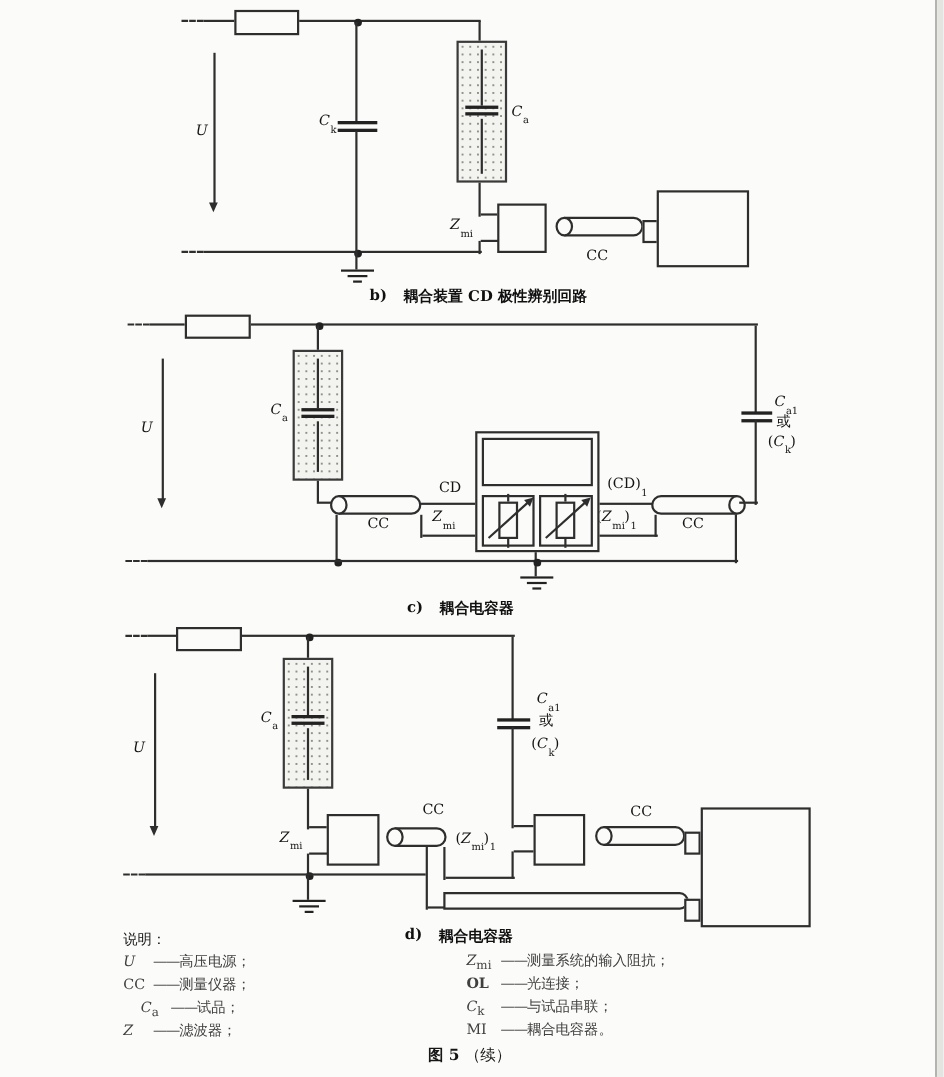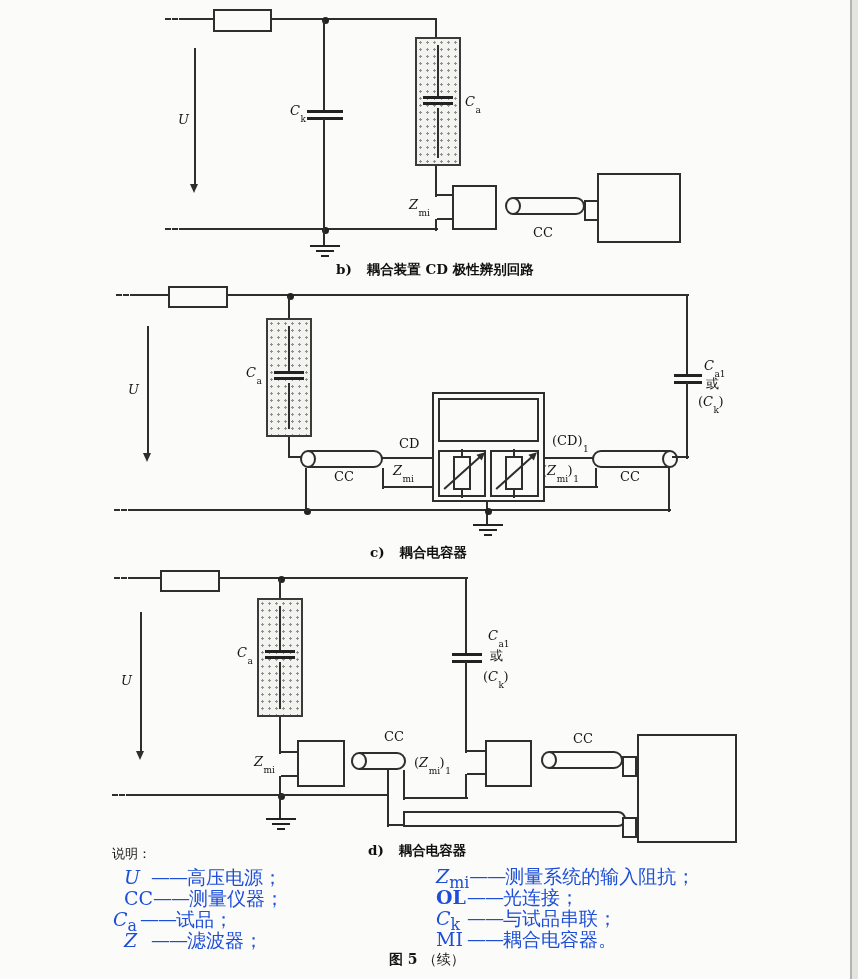--- a/index.html
+++ b/index.html
@@ -23,21 +23,21 @@
   .vi-arrow{position:absolute;}
   .vi-bar{position:absolute;left:0;top:0;width:100%;height:2px;background:#2e2e2e;}
   .vi-head{position:absolute;right:-7px;top:-3px;width:0;height:0;border-left:8px solid #2e2e2e;
            border-top:4px solid transparent;border-bottom:4px solid transparent;}
   .lb{position:absolute;font-size:13px;line-height:1.1;white-space:nowrap;color:#141414;}
   .lb sub{font-size:9px;line-height:0;position:relative;top:3px;left:0.5px;}
   .it{font-style:italic;}
   .cap{position:absolute;display:flex;gap:15px;font-size:13.5px;font-weight:bold;
        color:#101010;white-space:nowrap;}
   .leg-title{position:absolute;font-size:13px;color:#141414;}
-  .leg-row{position:absolute;font-size:19px;white-space:nowrap;color:#1d4ed8;margin-left:12px;}
+  .leg-row{position:absolute;font-size:13px;white-space:nowrap;color:#404040;}
   .leg-sym{display:inline-block;}
   .leg-dash{letter-spacing:-1px;}
   .fig-cap{position:absolute;display:flex;gap:5px;font-size:14px;white-space:nowrap;}
   .fig-cap .b{font-weight:bold;}
   .edge-line{position:absolute;background:#b3b3b0;}
   .edge-shade{position:absolute;background:#e4e4e1;}
 </style>
 </head>
 <body>
 
@@ -96,21 +96,21 @@
       <span>d)</span>
       <span>耦合电容器</span>
     </div>
   </div>
 
   <div>
     <div class="leg-title" style="left:112px;top:845px;">说明：</div>
     <div id="legend-left">
         <div class="leg-row" style="left: 112px; top: 865px;"><span class="leg-sym" style="min-width: 27px;"><span class="it">U</span></span><span class="leg-dash">——</span><span>高压电源；</span></div>
         <div class="leg-row" style="left: 112px; top: 886px;"><span class="leg-sym" style="min-width: 27px;"><span>CC</span></span><span class="leg-dash">——</span><span>测量仪器；</span></div>
-        <div class="leg-row" style="left: 101px; top: 907px;"><span class="leg-sym" style="min-width: 27px;"><span class="it">C</span><sub>a</sub></span><span class="leg-dash">——</span><span>试品；</span></div>
+        <div class="leg-row" style="left: 128px; top: 907px;"><span class="leg-sym" style="min-width: 27px;"><span class="it">C</span><sub>a</sub></span><span class="leg-dash">——</span><span>试品；</span></div>
         <div class="leg-row" style="left: 112px; top: 928px;"><span class="leg-sym" style="min-width: 27px;"><span class="it">Z</span></span><span class="leg-dash">——</span><span>滤波器；</span></div>
       </div>
     <div id="legend-right">
         <div class="leg-row" style="left: 424px; top: 864px;"><span class="leg-sym" style="min-width: 31px;"><span class="it">Z</span><sub>mi</sub></span><span class="leg-dash">——</span><span>测量系统的输入阻抗；</span></div>
         <div class="leg-row" style="left: 424px; top: 885px;"><span class="leg-sym" style="min-width: 31px; font-weight: bold;"><span>OL</span></span><span class="leg-dash">——</span><span>光连接；</span></div>
         <div class="leg-row" style="left: 424px; top: 906px;"><span class="leg-sym" style="min-width: 31px;"><span class="it">C</span><sub>k</sub></span><span class="leg-dash">——</span><span>与试品串联；</span></div>
         <div class="leg-row" style="left: 424px; top: 927px;"><span class="leg-sym" style="min-width: 31px;"><span>MI</span></span><span class="leg-dash">——</span><span>耦合电容器。</span></div>
       </div>
   </div>
 

